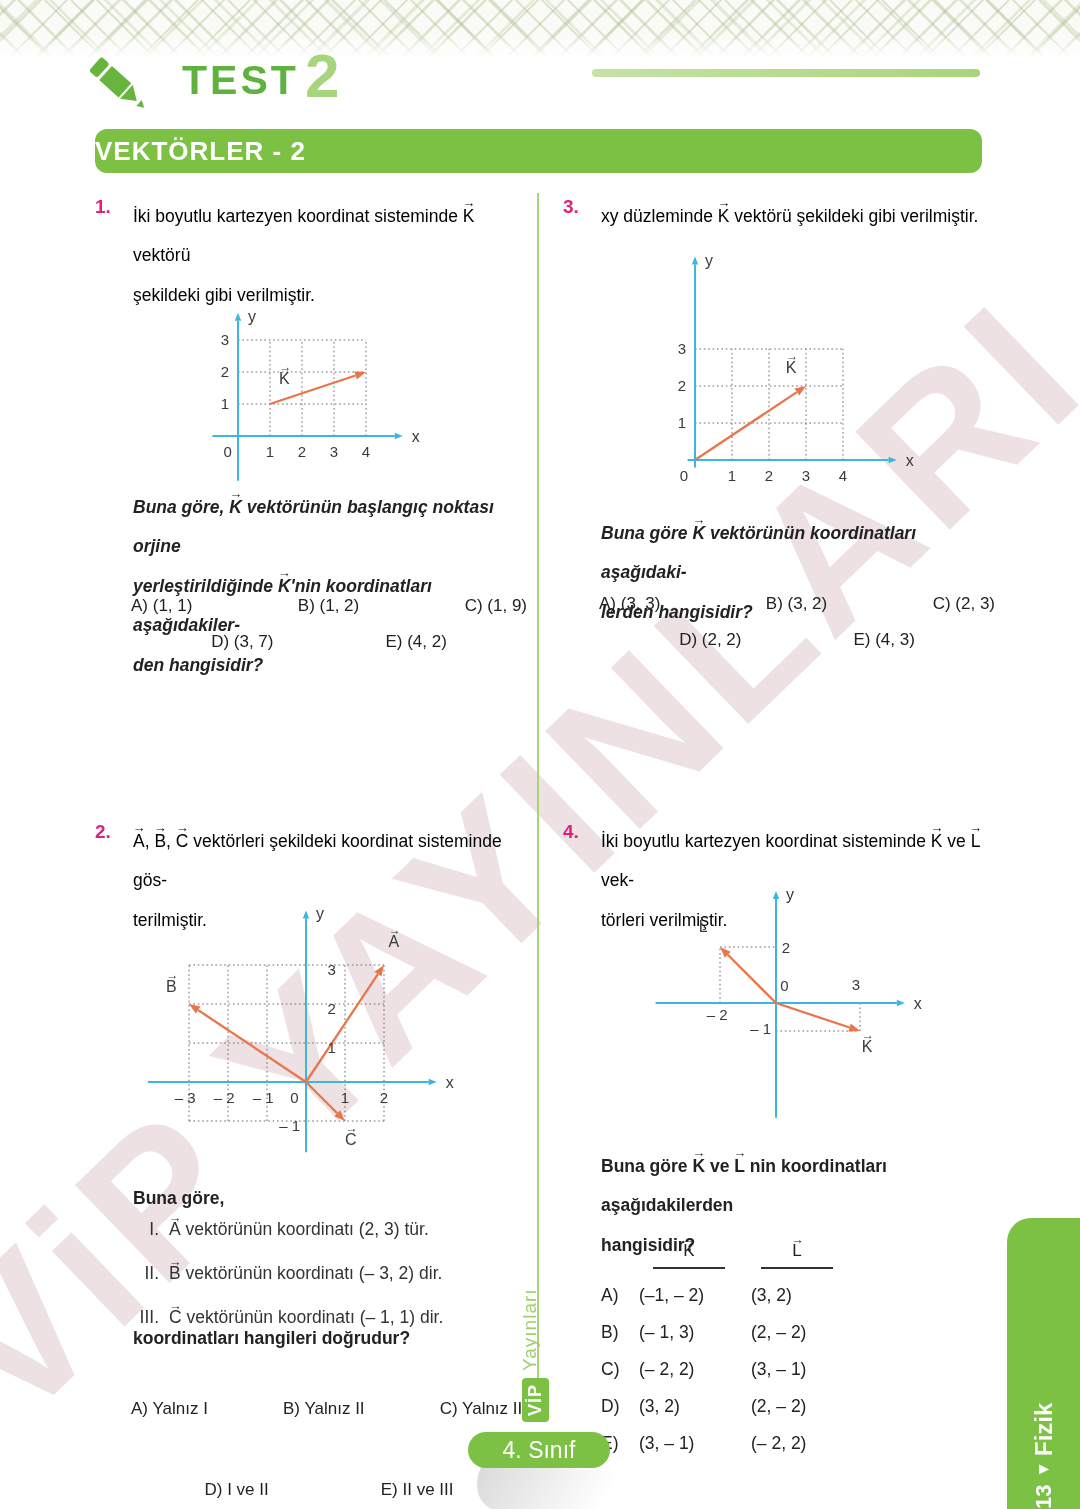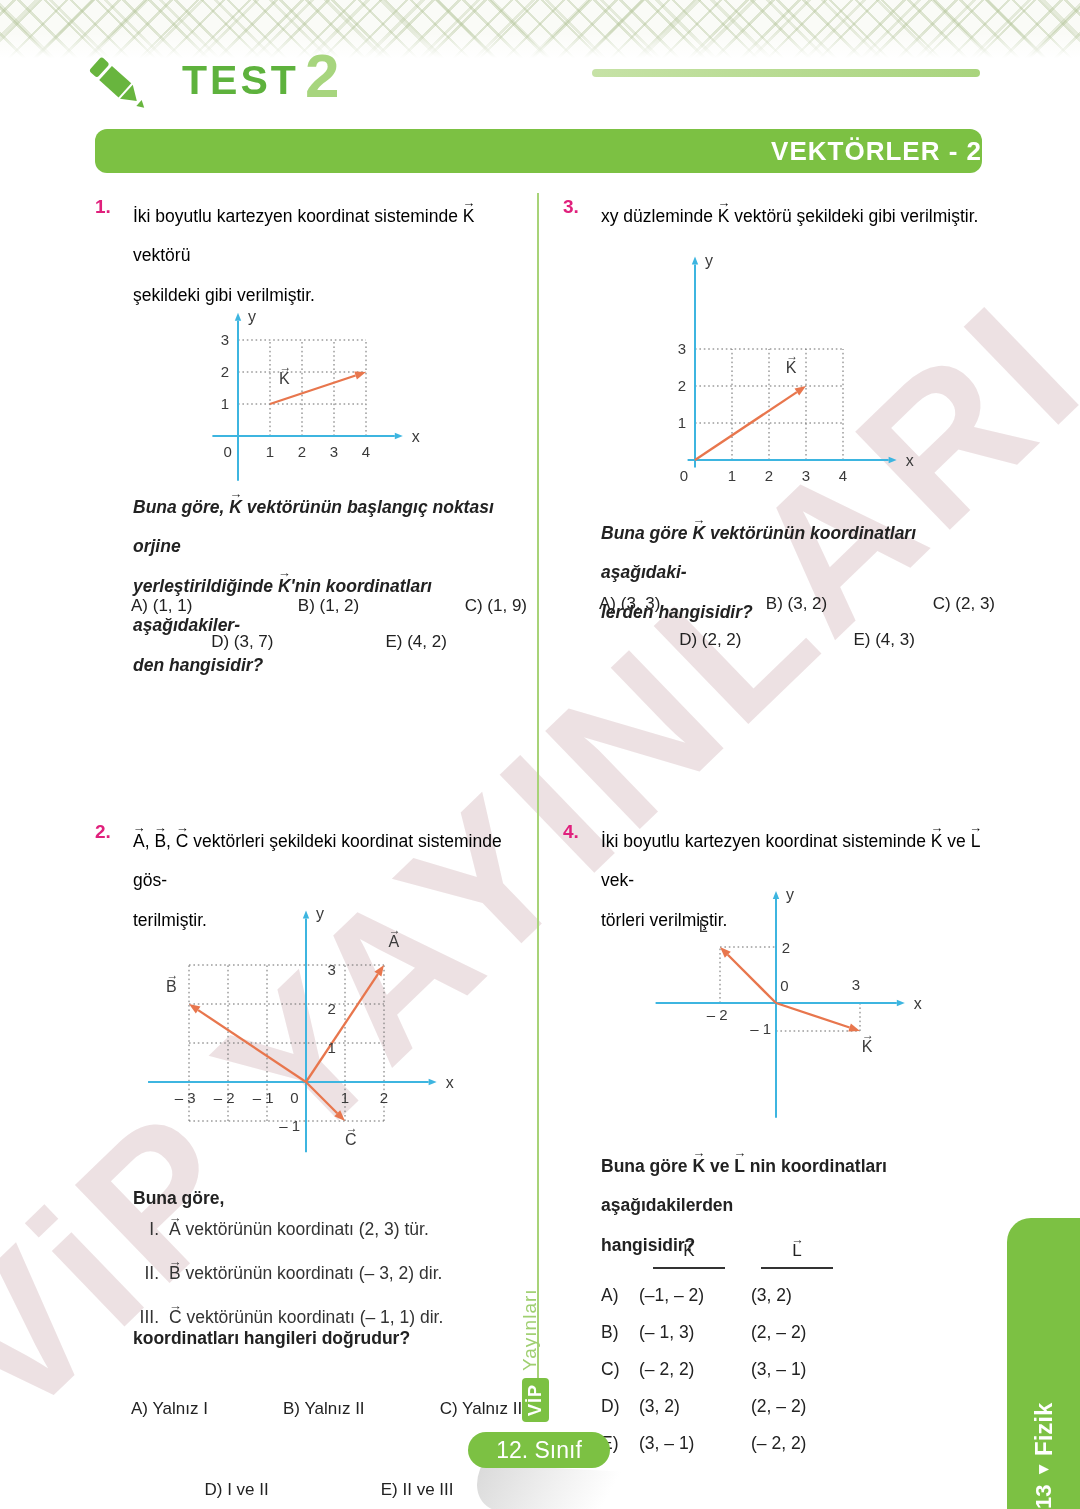--- a/index.html
+++ b/index.html
@@ -27,21 +27,21 @@
 
   
   .pencil { position:absolute; left:80px; top:48px; }
   .test-label { position:absolute; left:182px; top:57px; font-size:41px; font-weight:bold;
     color:#5eb23d; letter-spacing:3px; }
   .test-number { position:absolute; left:305px; top:40px; font-size:62px; font-weight:bold; color:#a7d57e; }
   .top-rule { position:absolute; left:592px; top:69px; width:388px; height:8px; border-radius:4px;
     background:linear-gradient(90deg,#c6e2a6,#a9d47d); }
   .banner { position:absolute; left:95px; top:129px; width:887px; height:44px; border-radius:12px;
     background:#7cc143; color:#ffffff; font-size:26px; font-weight:bold; letter-spacing:1px;
-    text-align:right; line-height:44px; }
+    text-align:left; line-height:44px; }
 
   .divider { position:absolute; left:537px; top:193px; width:2px; height:1205px; background:#a8d378; }
 
   .col { position:absolute; width:430px; }
   .col-left  { left:95px;  top:196px; height:1260px; }
   .col-right { left:563px; top:196px; height:1260px; }
   .qblock { position:absolute; left:0; width:430px; }
 
   .qnum { position:absolute; left:0; top:0; font-size:19px; font-weight:bold; color:#e0207c; }
   .qtext { position:absolute; left:38px; top:1px; width:392px; font-size:17.5px; color:#000000;
@@ -350,21 +350,21 @@
           </div>
         </div>
       </div>
     </div>
 
     <div class="pub-vert">Yayınları</div>
     <div class="pub-box">
       <span>VİP</span>
     </div>
     <div class="page-curl"></div>
-    <div class="grade-pill">12. Sınıf</div>
+    <div class="grade-pill">4. Sınıf</div>
 
     <div class="side-tab">
       <div class="side-tab-inner">
         <span class="pnum">13</span>
         <span class="arr">◀</span>
         <span class="subj">Fizik</span>
       </div>
     </div>
   </div>
 </div>

